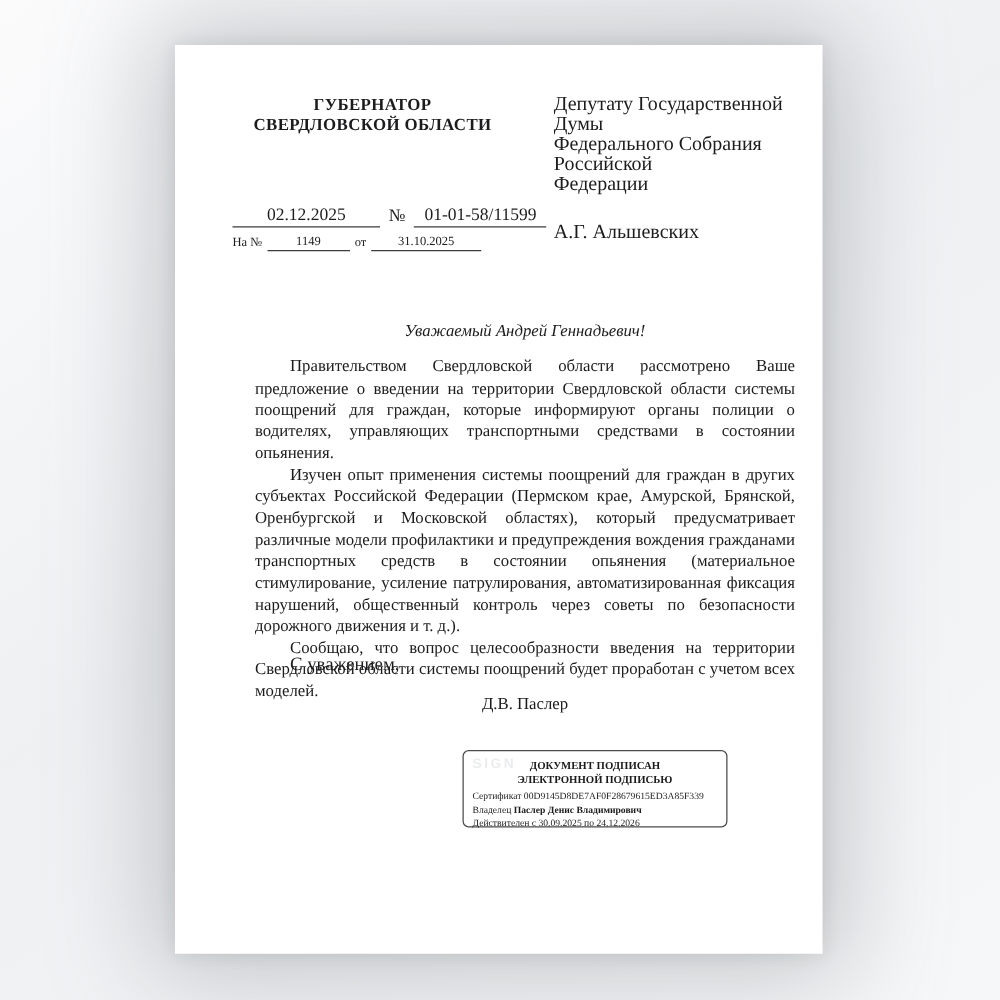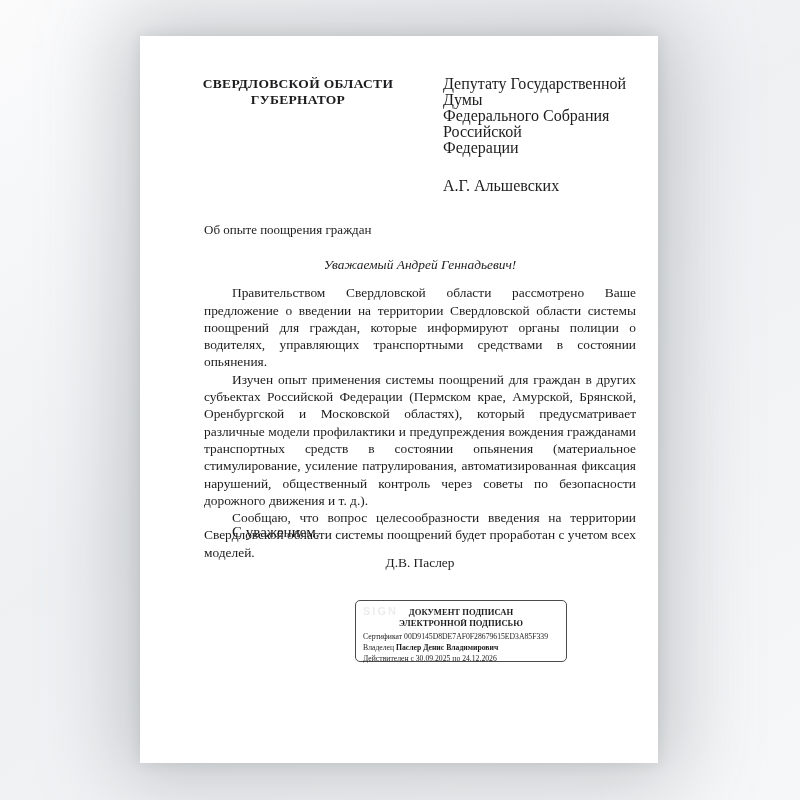--- a/index.html
+++ b/index.html
@@ -34,53 +34,65 @@
   
   .subject{position:absolute;left:64px;top:186px;font-size:13px;}
   
   .body-text{position:absolute;left:64px;top:220px;width:432px;font-size:13.4px;line-height:17.3px;text-align:justify;}
   .salutation{text-align:center;margin:0 0 11px 0;font-style:italic;}
   .body-text p{margin:0;text-indent:28px;}
   .closing{position:absolute;left:92px;top:488px;font-size:15px;}
   .signer{position:absolute;left:64px;top:519px;width:432px;text-align:center;font-size:13.4px;}
   
   .stamp{
-    position:absolute;left:215px;top:564px;width:212px;height:62px;
+    position:absolute;left:230px;top:564px;width:212px;height:62px;
     border:1.3px solid #4b4b4d;border-radius:5px;background:#fff;box-sizing:border-box;
   }
   .stamp-watermark{
     position:absolute;left:7px;top:4px;
     font-family:"Liberation Sans","DejaVu Sans",sans-serif;
     font-weight:bold;font-size:11px;letter-spacing:2px;color:rgba(60,70,80,0.10);
   }
   .stamp-title{text-align:center;font-weight:bold;font-size:8.6px;line-height:10.5px;margin-top:6px;}
   .stamp-details{margin:4px 7px 0;font-size:7.7px;line-height:10.8px;white-space:nowrap;}
   .stamp-details b{font-weight:bold;}
 </style>
 </head>
 <body>
 
 <div class="sheet">
 
   <div class="letterhead">
     <div class="lh-title">
+      <div>ГУБЕРНАТОР</div>
       <div>СВЕРДЛОВСКОЙ ОБЛАСТИ</div>
-      <div>ГУБЕРНАТОР</div>
     </div>
   </div>
 
   <div class="recipient">
     <div>Депутату Государственной Думы</div>
     <div>Федерального Собрания Российской</div>
     <div>Федерации</div>
     <div class="recipient-name">А.Г. Альшевских</div>
   </div>
 
+  <div class="refs">
+    <div class="ref-line1">
+      <span class="ufield u-date">02.12.2025</span>
+      <span class="no-sign">№</span>
+      <span class="ufield u-number">01-01-58/11599</span>
+    </div>
+    <div class="ref-line2">
+      <span>На №</span>
+      <span class="ufield u-onnum">1149</span>
+      <span>от</span>
+      <span class="ufield u-ondate">31.10.2025</span>
+    </div>
+  </div>
 
-  <div class="subject">Об опыте поощрения граждан</div>
 
   <div class="body-text">
     <div class="salutation">Уважаемый Андрей Геннадьевич!</div>
     <p>Правительством Свердловской области рассмотрено Ваше предложение о введении на территории Свердловской области системы поощрений для граждан, которые информируют органы полиции о водителях, управляющих транспортными средствами в состоянии опьянения.</p>
     <p>Изучен опыт применения системы поощрений для граждан в других субъектах Российской Федерации (Пермском крае, Амурской, Брянской, Оренбургской и Московской областях), который предусматривает различные модели профилактики и предупреждения вождения гражданами транспортных средств в состоянии опьянения (материальное стимулирование, усиление патрулирования, автоматизированная фиксация нарушений, общественный контроль через советы по безопасности дорожного движения и т. д.).</p>
     <p>Сообщаю, что вопрос целесообразности введения на территории Свердловской области системы поощрений будет проработан с учетом всех моделей.</p>
   </div>
 
   <div class="closing">С уважением,</div>
   <div class="signer">Д.В. Паслер</div>

